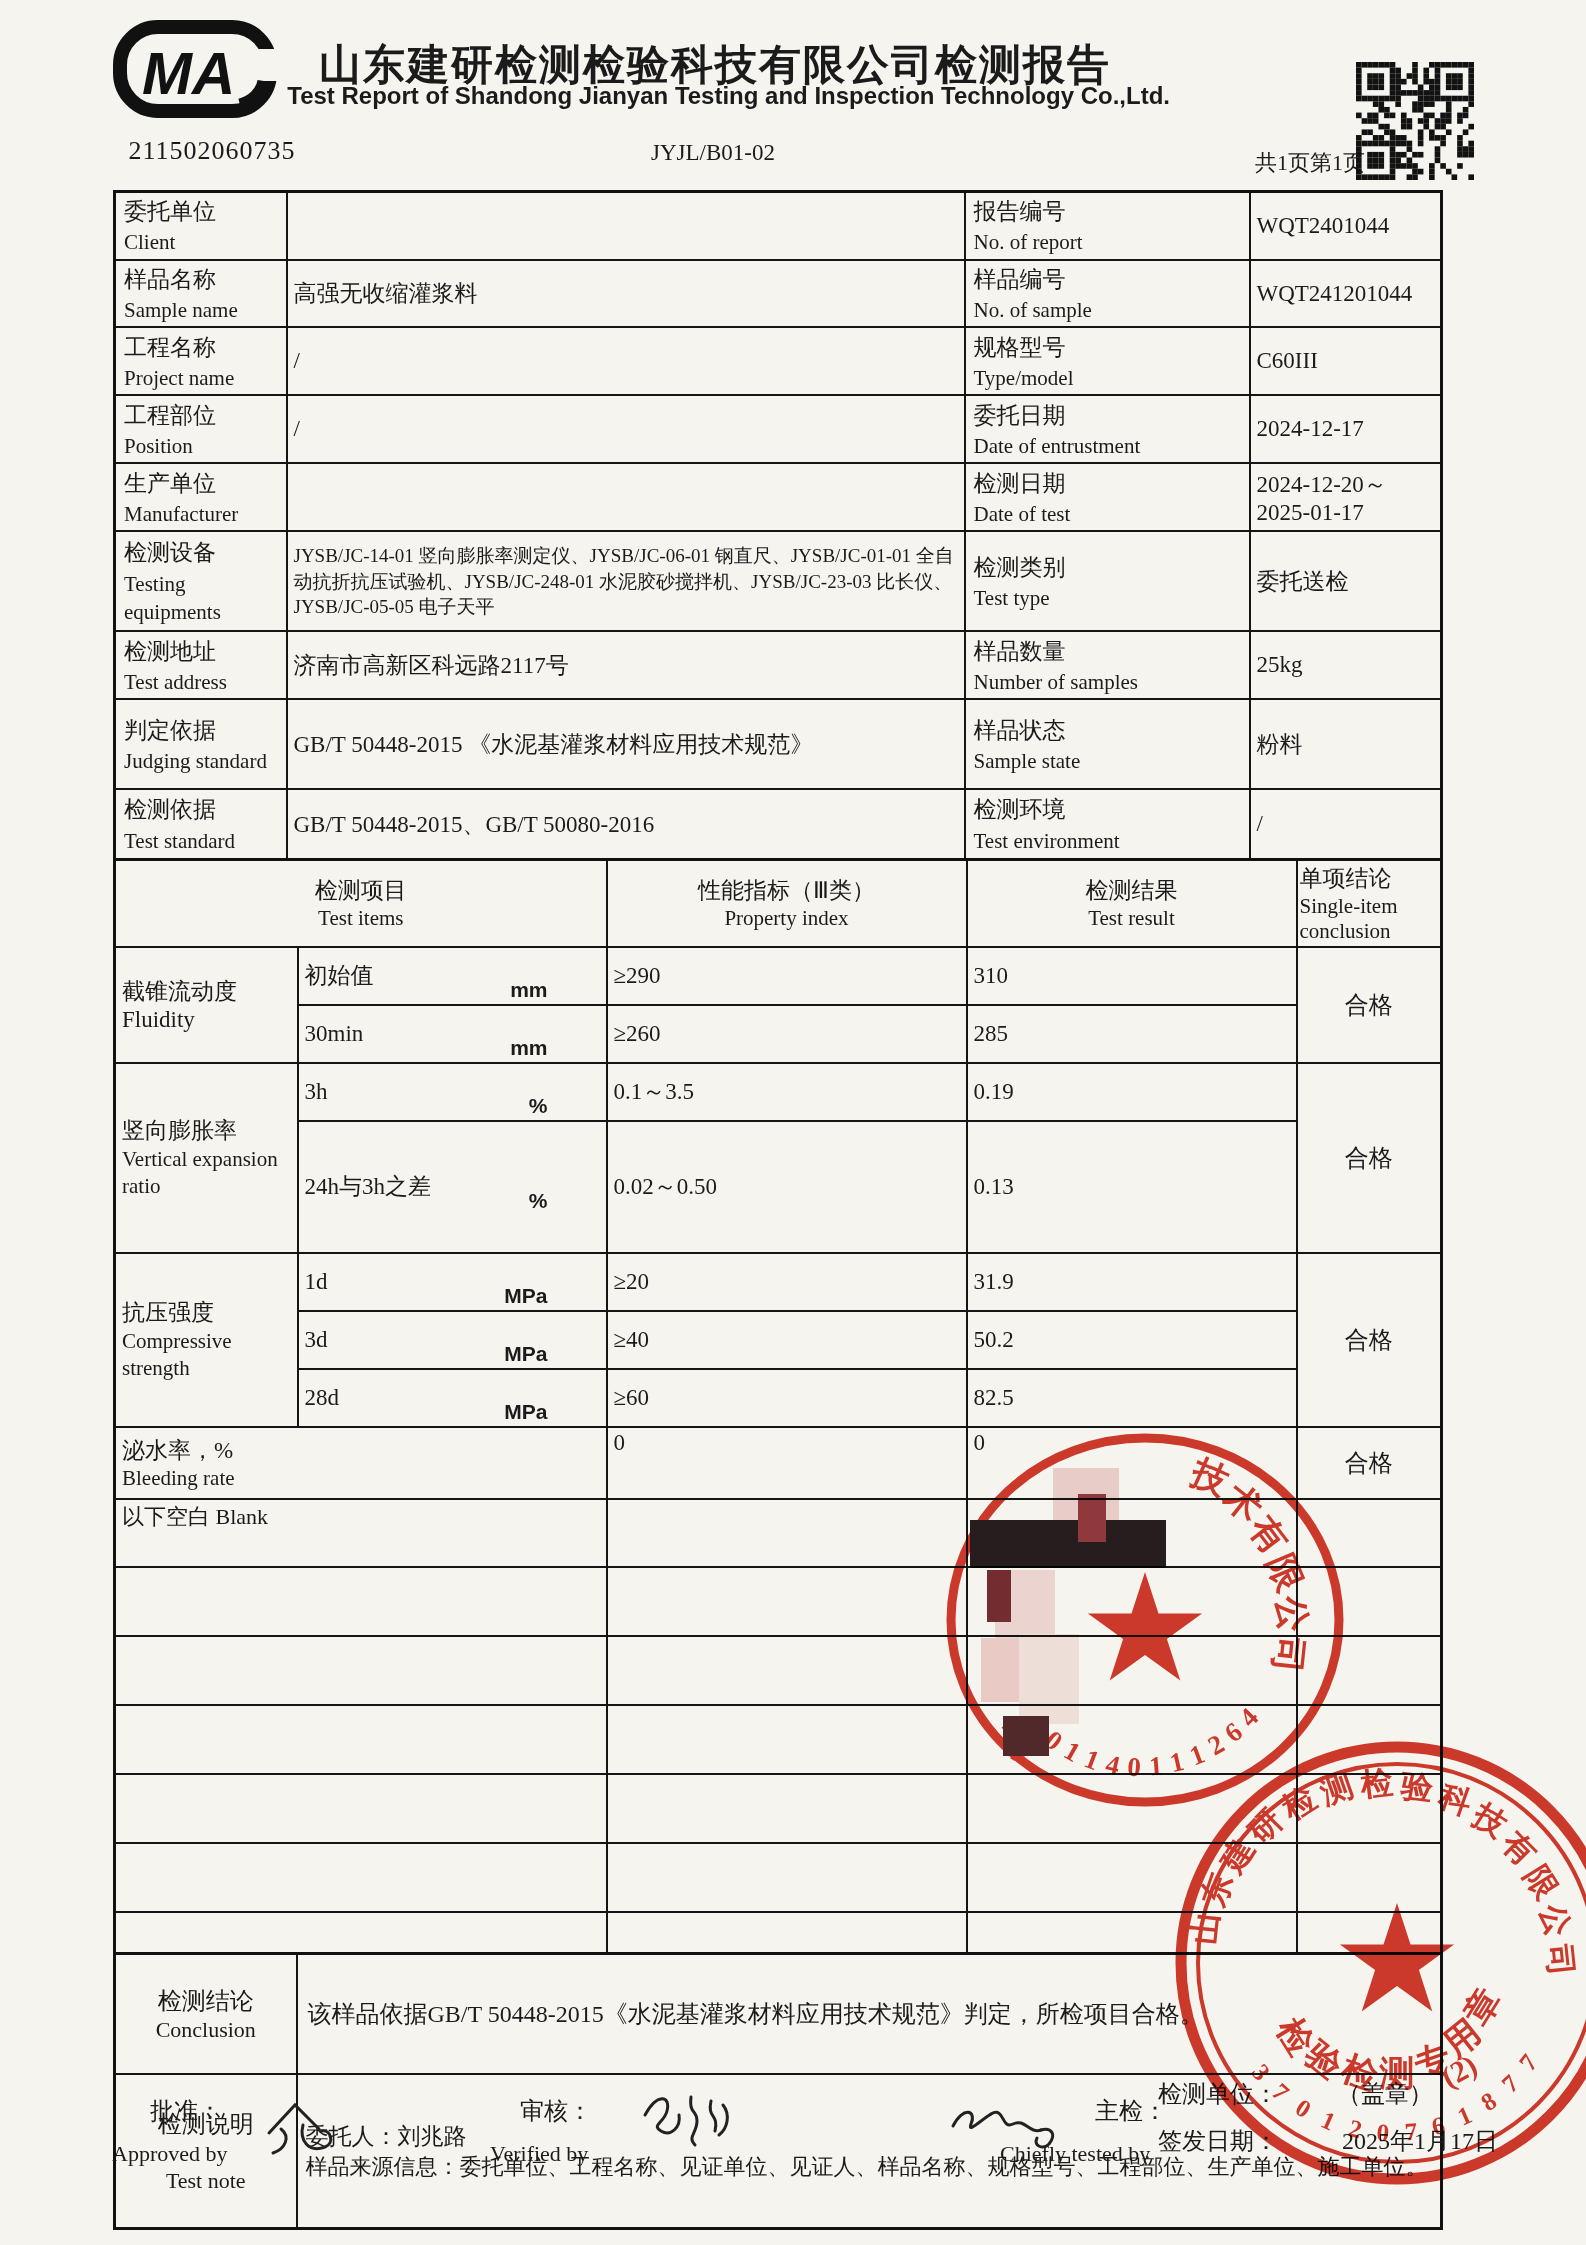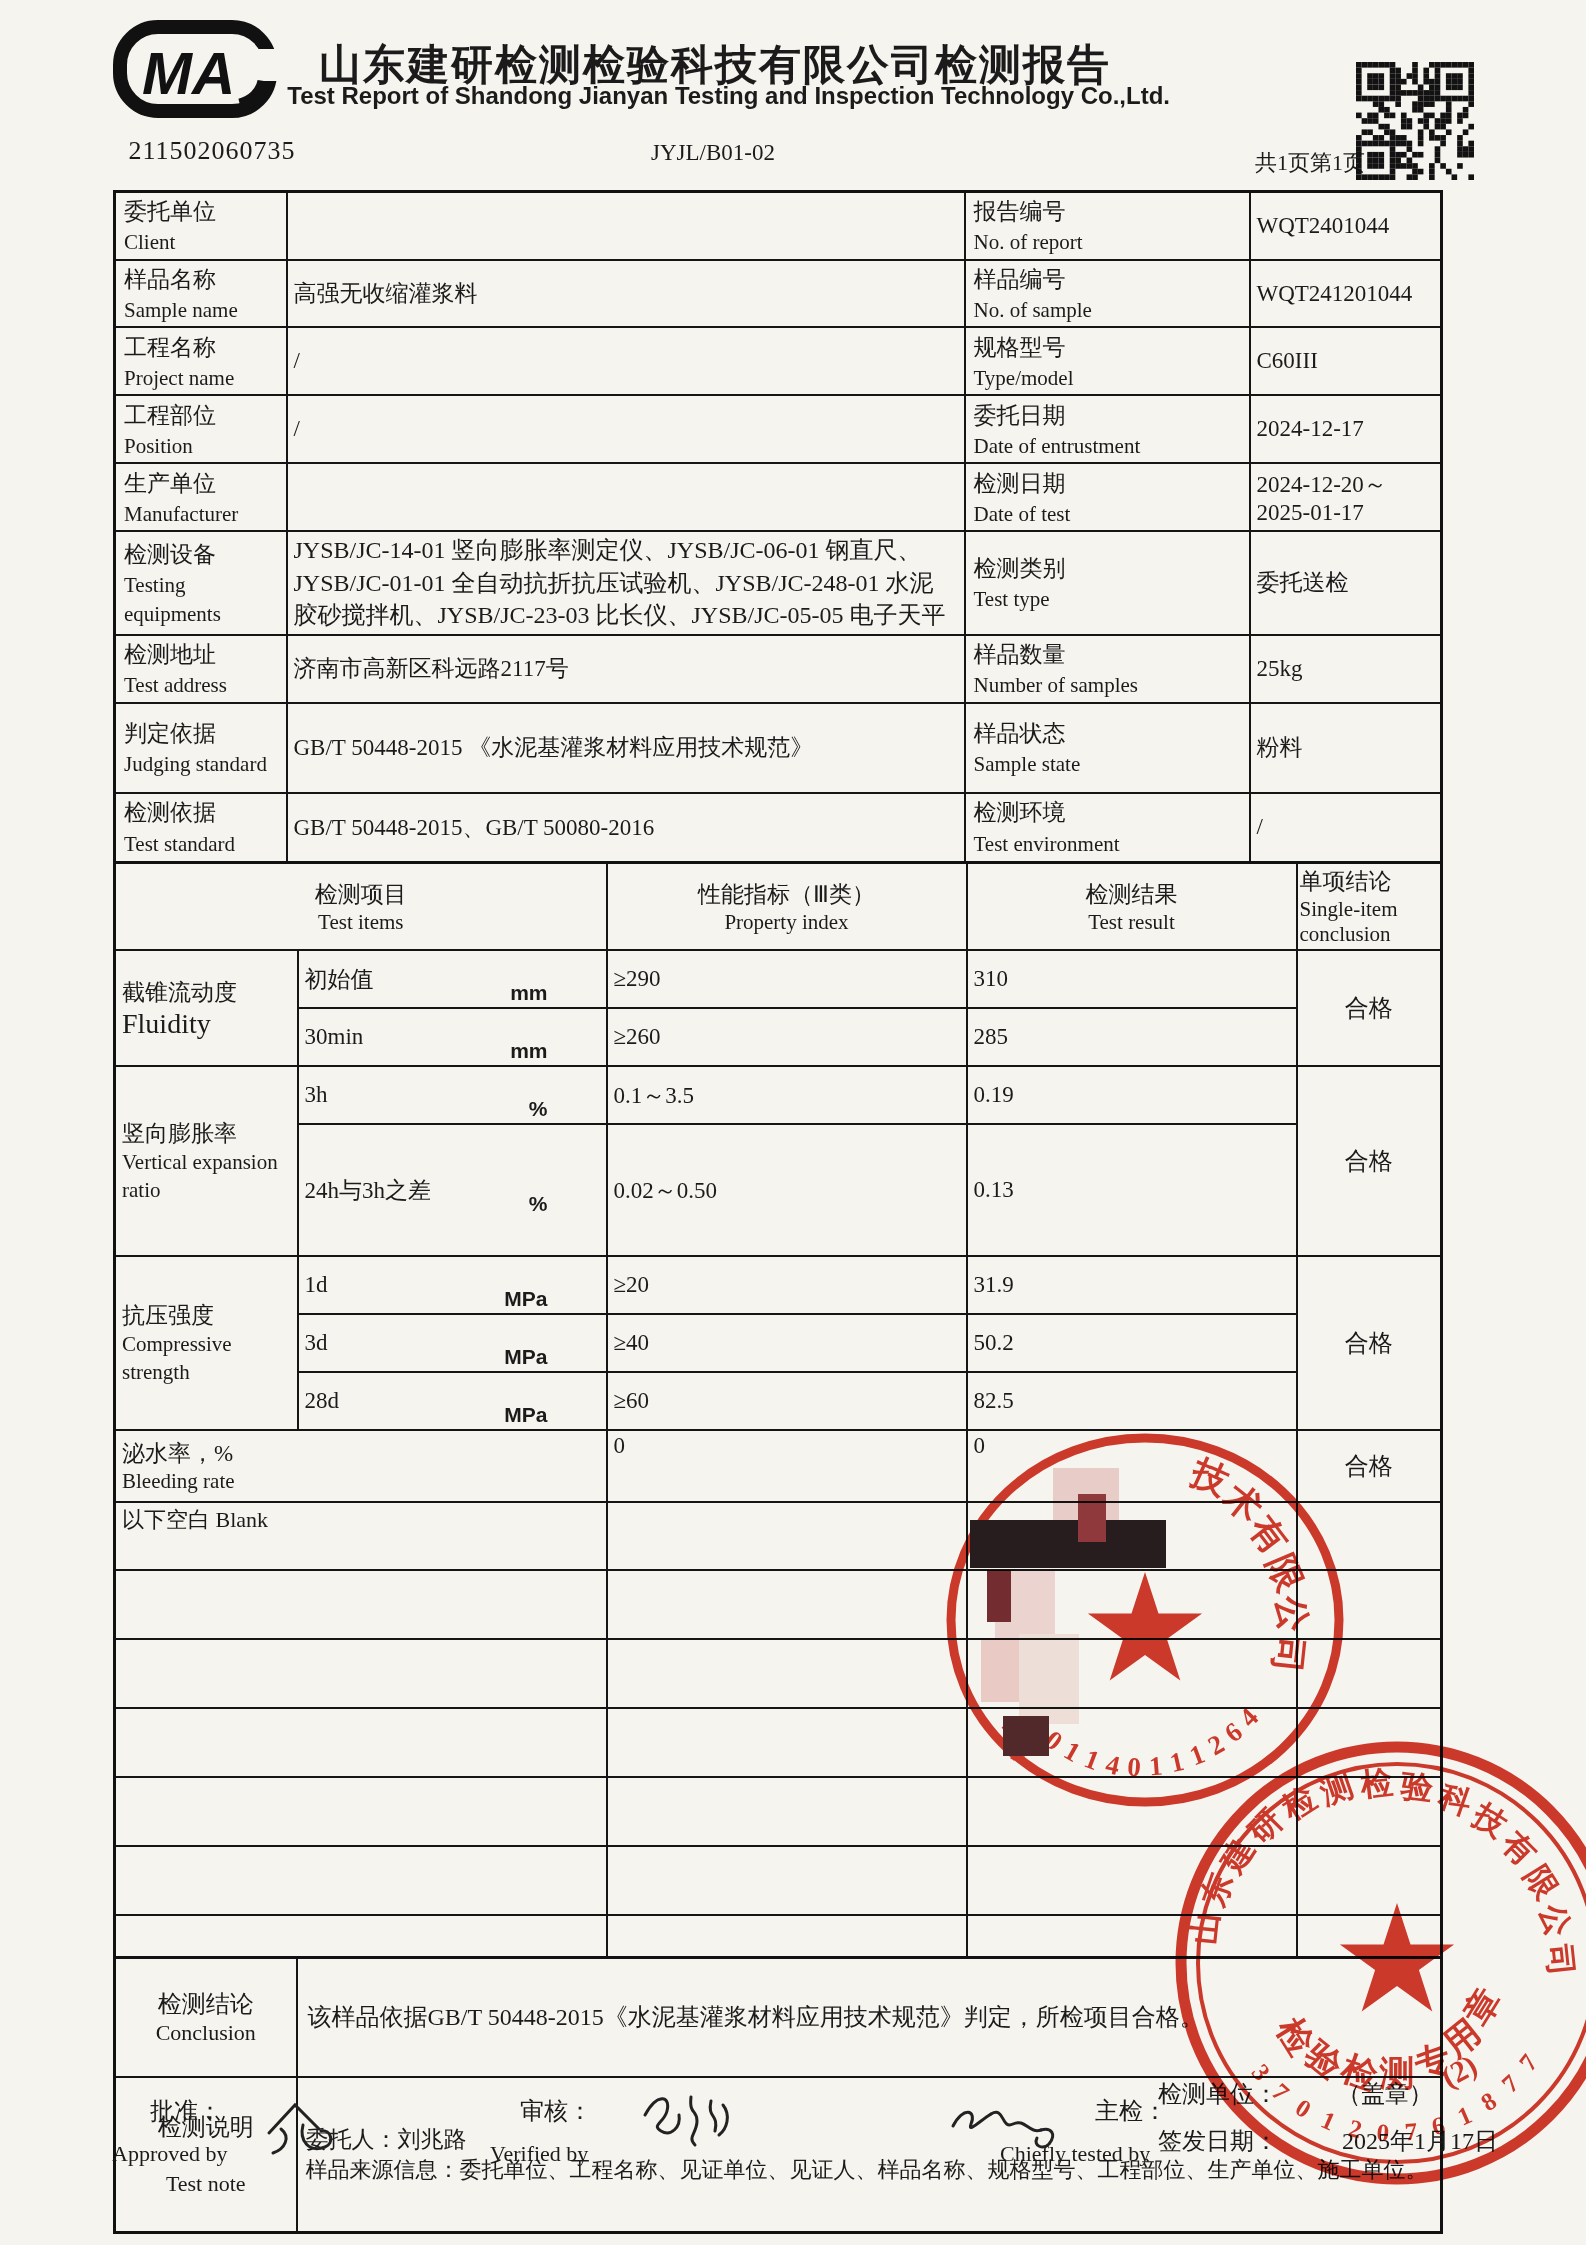--- a/index.html
+++ b/index.html
@@ -377,21 +377,21 @@
         <td class="val">
               <div>2024-12-20～</div>
               <div>2025-01-17</div>
             </td>
       </tr>
       <tr style="height:100px">
         <td class="lab">
               <div class="cn">检测设备</div>
               <div class="en">Testing equipments</div>
             </td>
-        <td class="val" style="font-size:24px;line-height:1.35;margin-left:32px;">JYSB/JC-14-01 竖向膨胀率测定仪、JYSB/JC-06-01 钢直尺、JYSB/JC-01-01 全自动抗折抗压试验机、JYSB/JC-248-01 水泥胶砂搅拌机、JYSB/JC-23-03 比长仪、JYSB/JC-05-05 电子天平</td>
+        <td class="val" style="font-size:19px;line-height:1.35;margin-left:32px;">JYSB/JC-14-01 竖向膨胀率测定仪、JYSB/JC-06-01 钢直尺、JYSB/JC-01-01 全自动抗折抗压试验机、JYSB/JC-248-01 水泥胶砂搅拌机、JYSB/JC-23-03 比长仪、JYSB/JC-05-05 电子天平</td>
         <td class="lab">
               <div class="cn">检测类别</div>
               <div class="en">Test type</div>
             </td>
         <td class="val">委托送检</td>
       </tr>
       <tr style="height:68px">
         <td class="lab">
               <div class="cn">检测地址</div>
               <div class="en">Test address</div>
@@ -454,21 +454,21 @@
             </th>
         <th class="hdr-c" style="text-align:left;padding:2px 2px;">
               <div class="cn">单项结论</div>
               <div class="en">Single-item conclusion</div>
             </th>
       </tr>
       <tr style="height:38px">
         <td rowspan="2">
               <div class="item-cell">
                 <div class="cn" style="font-size:23px">截锥流动度</div>
-                <div class="en" style="font-size:28px">Fluidity</div>
+                <div class="en" style="font-size:23px">Fluidity</div>
               </div>
             </td>
         <td>
               <div class="sub-item">
                 <span style="font-size:23px">初始值</span>
                 <span class="u">mm</span>
               </div>
             </td>
         <td class="res-val">≥290</td>
         <td class="res-val">310</td>

